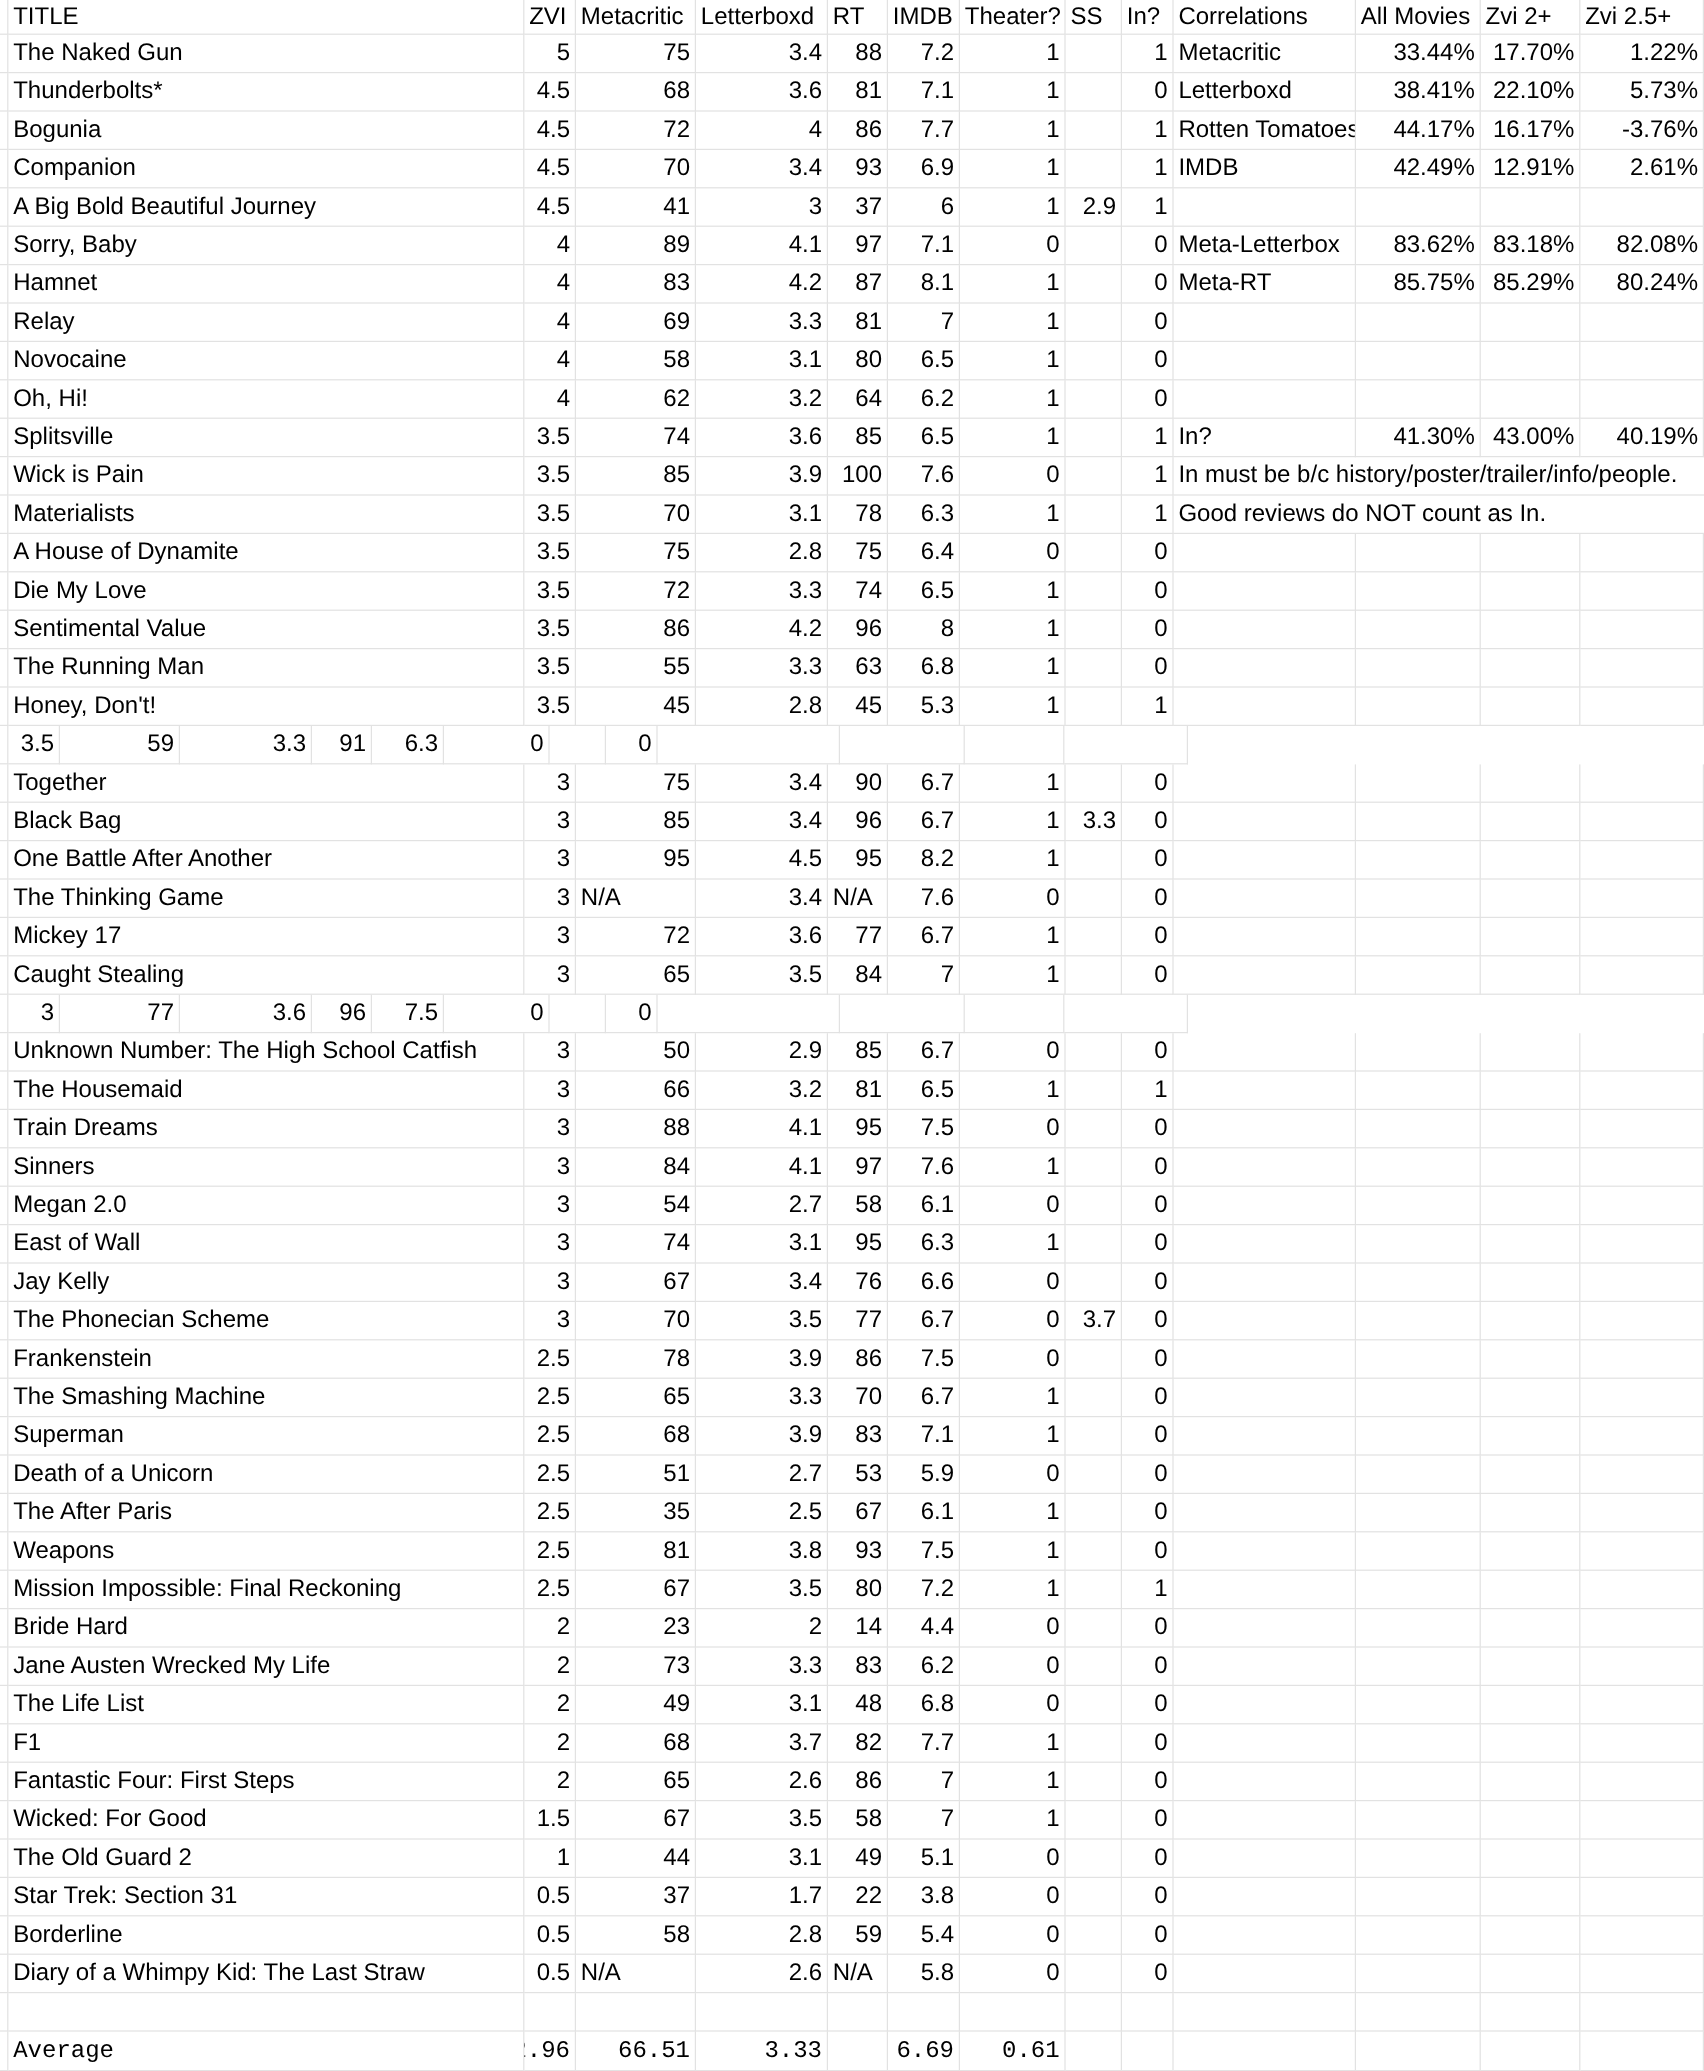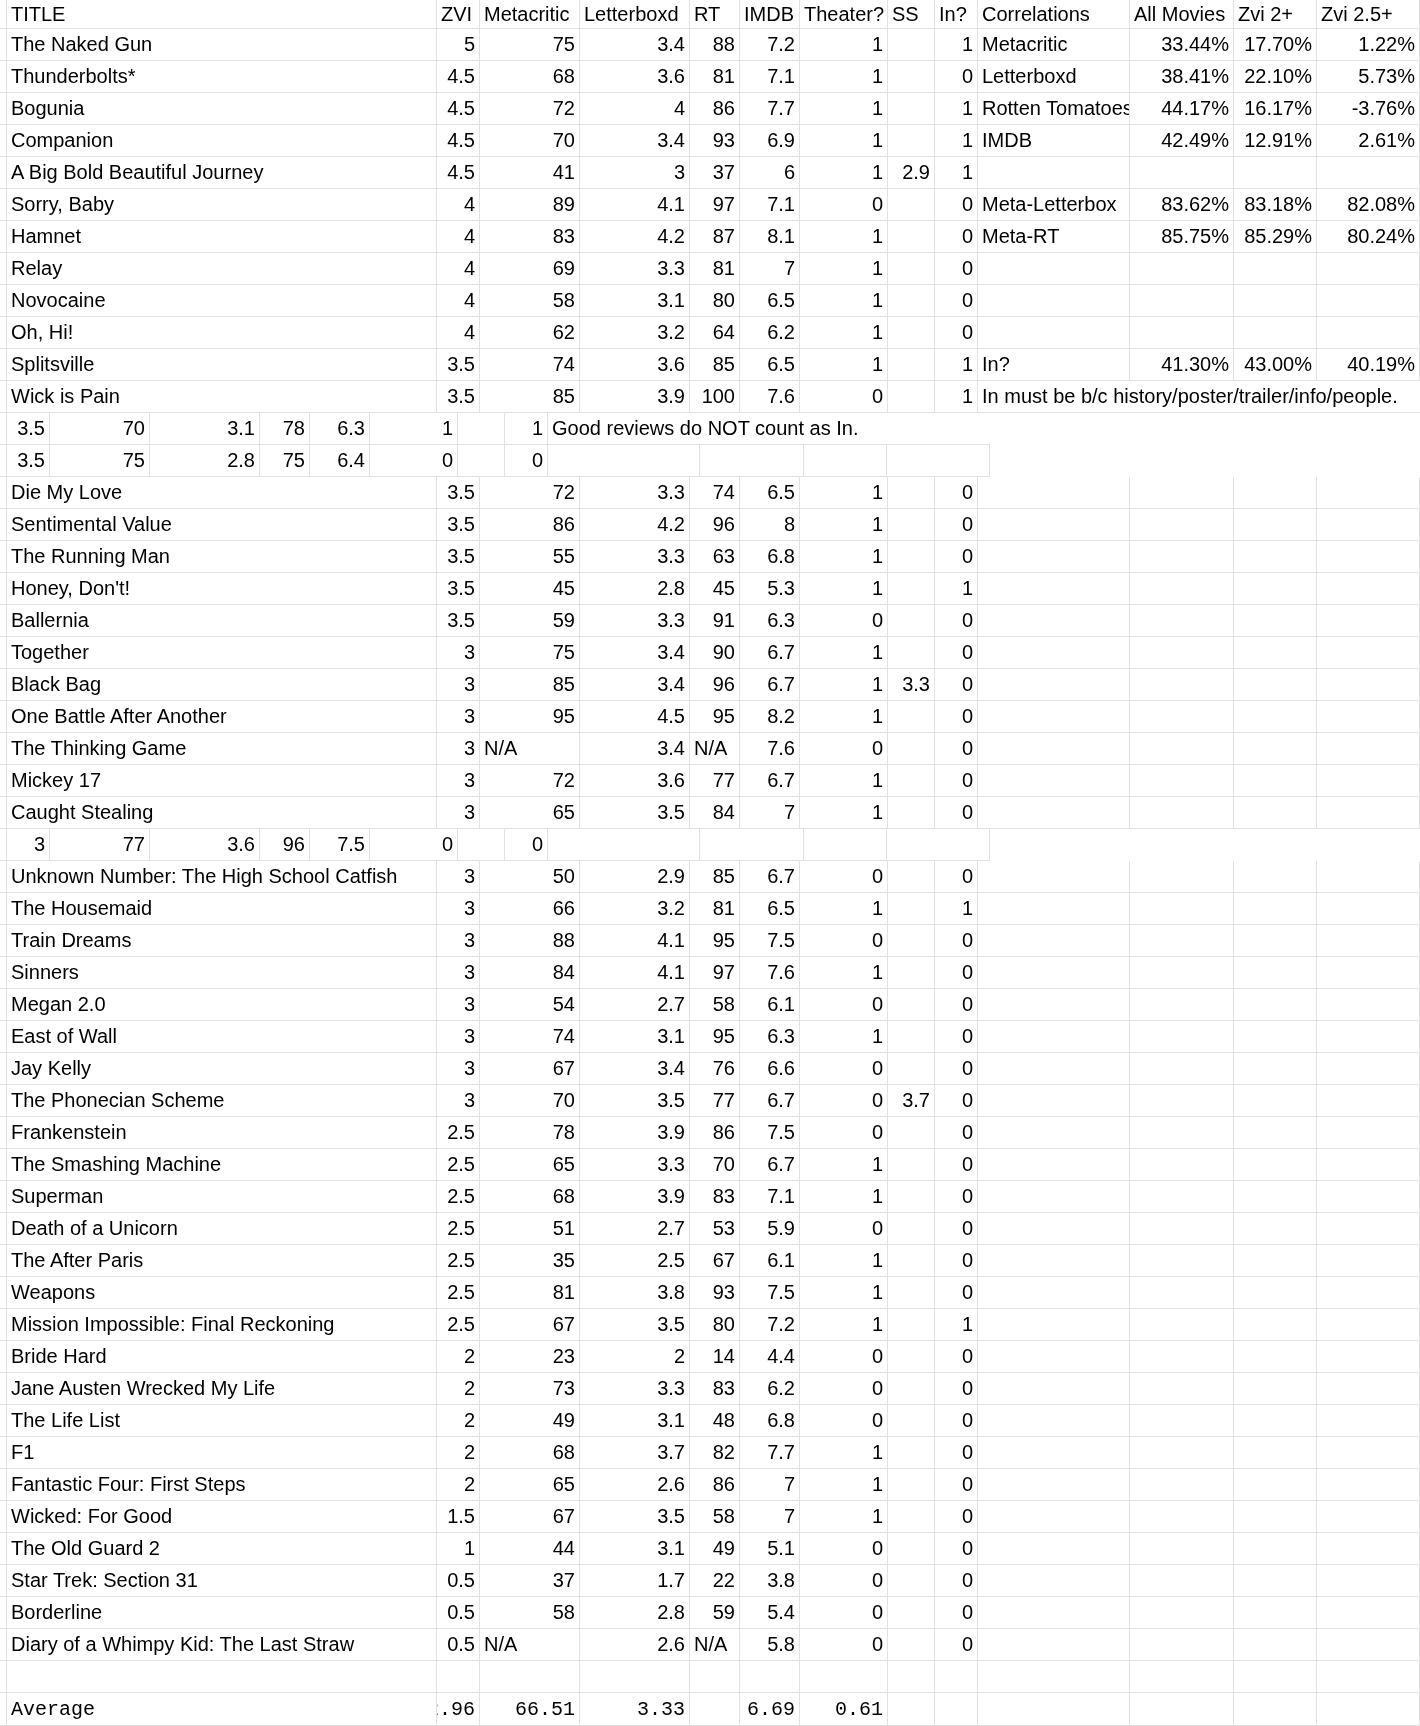--- a/index.html
+++ b/index.html
@@ -249,32 +249,34 @@
       <div class="cell w-lb num">3.9</div>
       <div class="cell w-rt num">100</div>
       <div class="cell w-imdb num">7.6</div>
       <div class="cell w-theater num">0</div>
       <div class="cell w-ss num"></div>
       <div class="cell w-in num">1</div>
       <div class="cell w-note span-note">In must be b/c history/poster/trailer/info/people.</div>
     </div>
     <div class="row">
       <div class="cell w-sliver"></div>
+      <div class="cell w-title">Materialists</div>
       <div class="cell w-zvi num">3.5</div>
       <div class="cell w-meta num">70</div>
       <div class="cell w-lb num">3.1</div>
       <div class="cell w-rt num">78</div>
       <div class="cell w-imdb num">6.3</div>
       <div class="cell w-theater num">1</div>
       <div class="cell w-ss num"></div>
       <div class="cell w-in num">1</div>
       <div class="cell w-note span-note">Good reviews do NOT count as In.</div>
     </div>
     <div class="row">
       <div class="cell w-sliver"></div>
+      <div class="cell w-title">A House of Dynamite</div>
       <div class="cell w-zvi num">3.5</div>
       <div class="cell w-meta num">75</div>
       <div class="cell w-lb num">2.8</div>
       <div class="cell w-rt num">75</div>
       <div class="cell w-imdb num">6.4</div>
       <div class="cell w-theater num">0</div>
       <div class="cell w-ss num"></div>
       <div class="cell w-in num">0</div>
       <div class="cell w-corr"></div>
       <div class="cell w-all num"></div>
@@ -340,21 +342,20 @@
       <div class="cell w-theater num">1</div>
       <div class="cell w-ss num"></div>
       <div class="cell w-in num">1</div>
       <div class="cell w-corr"></div>
       <div class="cell w-all num"></div>
       <div class="cell w-z2 num"></div>
       <div class="cell w-z25 num"></div>
     </div>
     <div class="row">
       <div class="cell w-sliver"></div>
-      <div class="cell w-title">Ballernia</div>
       <div class="cell w-zvi num">3.5</div>
       <div class="cell w-meta num">59</div>
       <div class="cell w-lb num">3.3</div>
       <div class="cell w-rt num">91</div>
       <div class="cell w-imdb num">6.3</div>
       <div class="cell w-theater num">0</div>
       <div class="cell w-ss num"></div>
       <div class="cell w-in num">0</div>
       <div class="cell w-corr"></div>
       <div class="cell w-all num"></div>

